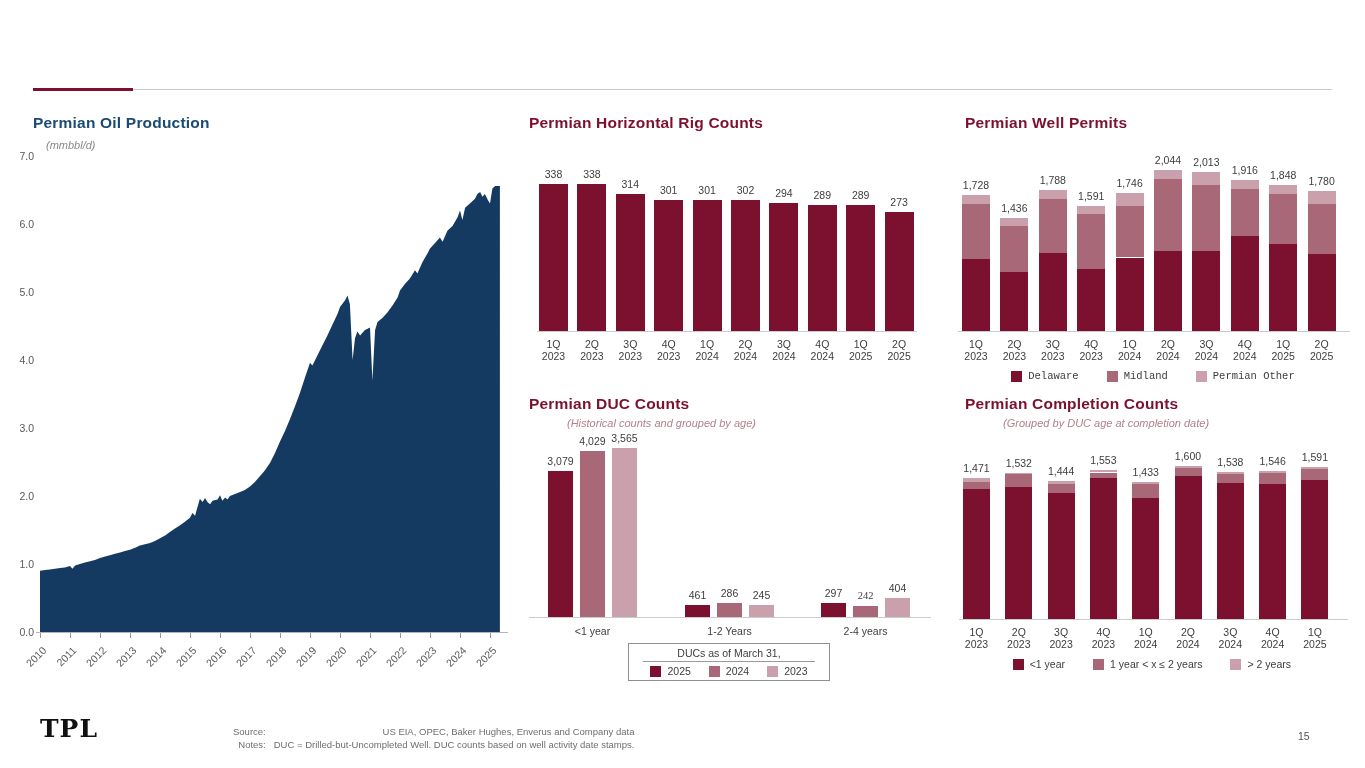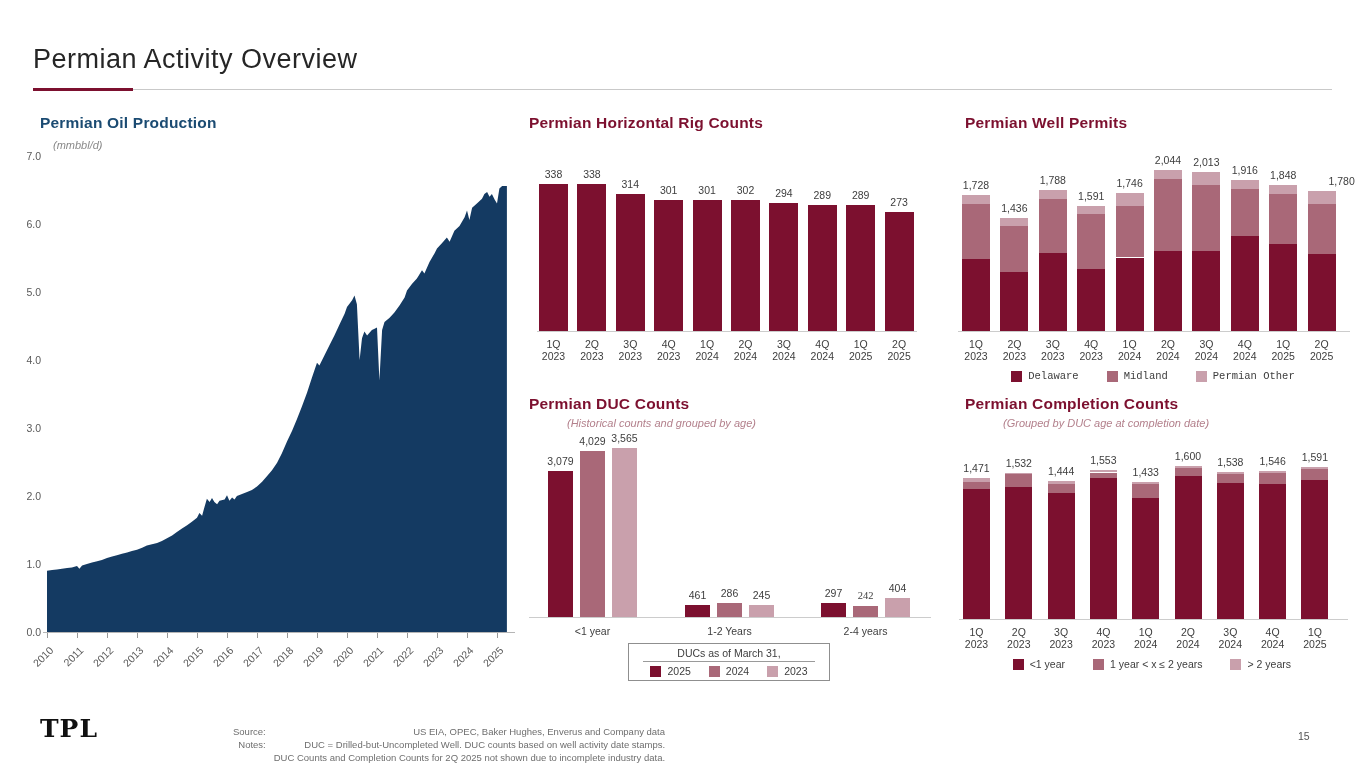--- a/index.html
+++ b/index.html
@@ -41,27 +41,26 @@
   .footer-notes table{border-collapse:collapse;font-size:9.5px;color:#6e6e6e;text-align:right;}
   .footer-notes td{padding:0 0 0 0;vertical-align:top;line-height:13px;}
   .footer-notes td.lbl{padding-right:8px;}
   .page-num{position:absolute;left:1298px;top:730px;font-size:10.5px;color:#555555;}
 </style>
 </head>
 <body>
 
 <div class="slide">
 
-  <h1 class="page-title">Permian Activity Overview</h1>
   <div class="title-rule">
     <div class="gray-line"></div>
     <div class="accent"></div>
   </div>
 
-  <section class="panel" id="oil-panel" style="left:0;top:112px;width:530px;height:585px;margin-left:7px;">
+  <section class="panel" id="oil-panel" style="left:0;top:112px;width:530px;height:585px;">
     <h2 class="chart-title blue" style="position:absolute;left:33px;top:2px;">Permian Oil Production</h2>
     <div class="chart-sub gray" style="position:absolute;left:46px;top:25px;">(mmbbl/d)</div>
     <div id="oil-plot" style="position:absolute;left:0;top:0;width:530px;height:585px;">
         <div class="ylab" style="left: 8px; top: 44px;">7.0</div>
         <div class="ylab" style="left: 8px; top: 112px;">6.0</div>
         <div class="ylab" style="left: 8px; top: 180px;">5.0</div>
         <div class="ylab" style="left: 8px; top: 248px;">4.0</div>
         <div class="ylab" style="left: 8px; top: 316px;">3.0</div>
         <div class="ylab" style="left: 8px; top: 384px;">2.0</div>
         <div class="ylab" style="left: 8px; top: 452px;">1.0</div>
@@ -244,21 +243,21 @@
         <div class="bar" style="left: 309.2px; top: 82.4966px; width: 28px; height: 49.3082px; background: rgb(169, 104, 120);"></div>
         <div class="bar" style="left: 309.2px; top: 73.4384px; width: 28px; height: 9.05822px; background: rgb(201, 160, 172);"></div>
         <div class="bar-label" style="left: 323.2px; top: 57.4384px;">1,848</div>
         <div class="xlab" style="left: 323.2px; top: 226px;">
           <div>1Q</div>
           <div>2025</div>
         </div>
         <div class="bar" style="left: 347.6px; top: 141.651px; width: 28px; height: 77.3493px; background: rgb(124, 16, 47);"></div>
         <div class="bar" style="left: 347.6px; top: 92.2637px; width: 28px; height: 49.387px; background: rgb(169, 104, 120);"></div>
         <div class="bar" style="left: 347.6px; top: 78.7945px; width: 28px; height: 13.4692px; background: rgb(201, 160, 172);"></div>
-        <div class="bar-label" style="left: 361.6px; top: 62.7945px; margin-left: 20px;">1,780</div>
+        <div class="bar-label" style="left: 361.6px; top: 62.7945px;">1,780</div>
         <div class="xlab" style="left: 361.6px; top: 226px;">
           <div>2Q</div>
           <div>2025</div>
         </div>
         <div class="legend-row" style="left: 0px; top: 258px; width: 386px; font-family: Liberation Mono, monospace;">
           <div class="legend-item" style="margin: 0px 14px;">
             <div class="swatch" style="background: rgb(124, 16, 47);"></div>
             <span>Delaware</span>
           </div>
           <div class="legend-item" style="margin: 0px 14px;">
@@ -419,22 +418,18 @@
     <table>
       <tbody>
           <tr>
         <td class="lbl">Source:</td>
         <td>US EIA, OPEC, Baker Hughes, Enverus and Company data</td>
       </tr>
       <tr>
         <td class="lbl">Notes:</td>
         <td>DUC = Drilled-but-Uncompleted Well. DUC counts based on well activity date stamps.</td>
       </tr>
-      <tr>
-        <td></td>
-        <td>DUC Counts and Completion Counts for 2Q 2025 not shown due to incomplete industry data.</td>
-      </tr>
     </tbody>
       </table>
   </div>
   <div class="page-num">15</div>
 
 </div>
 
 </body></html>

